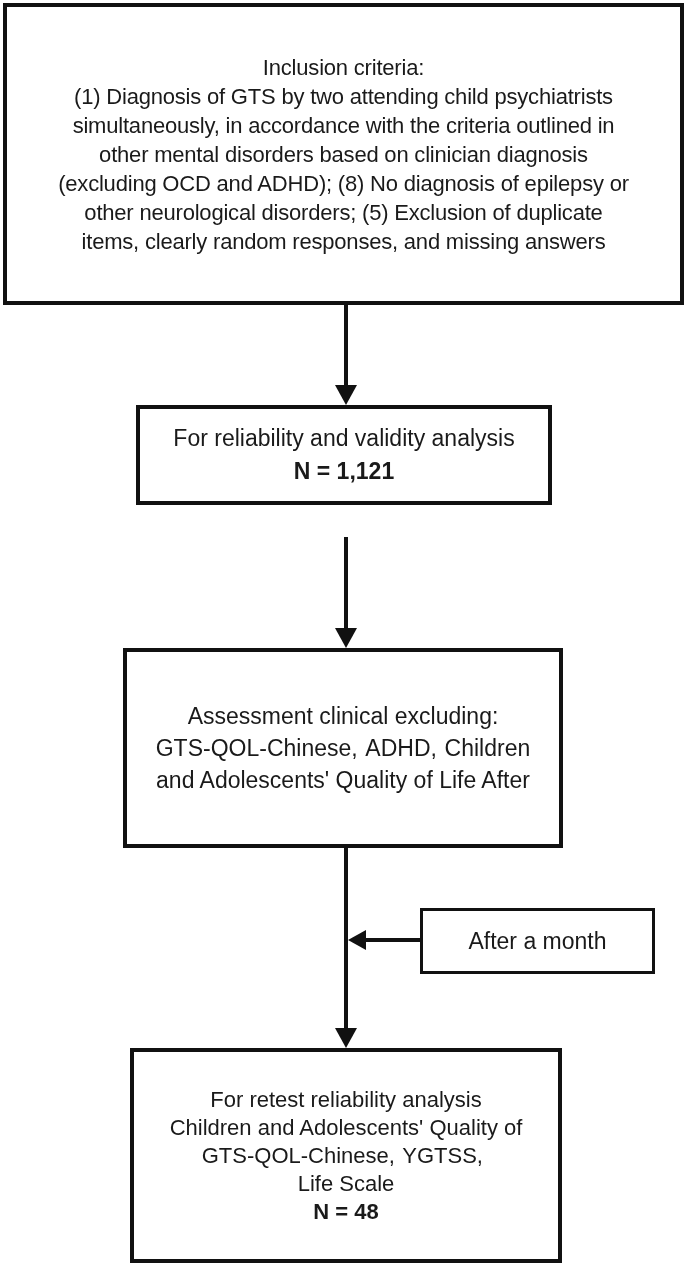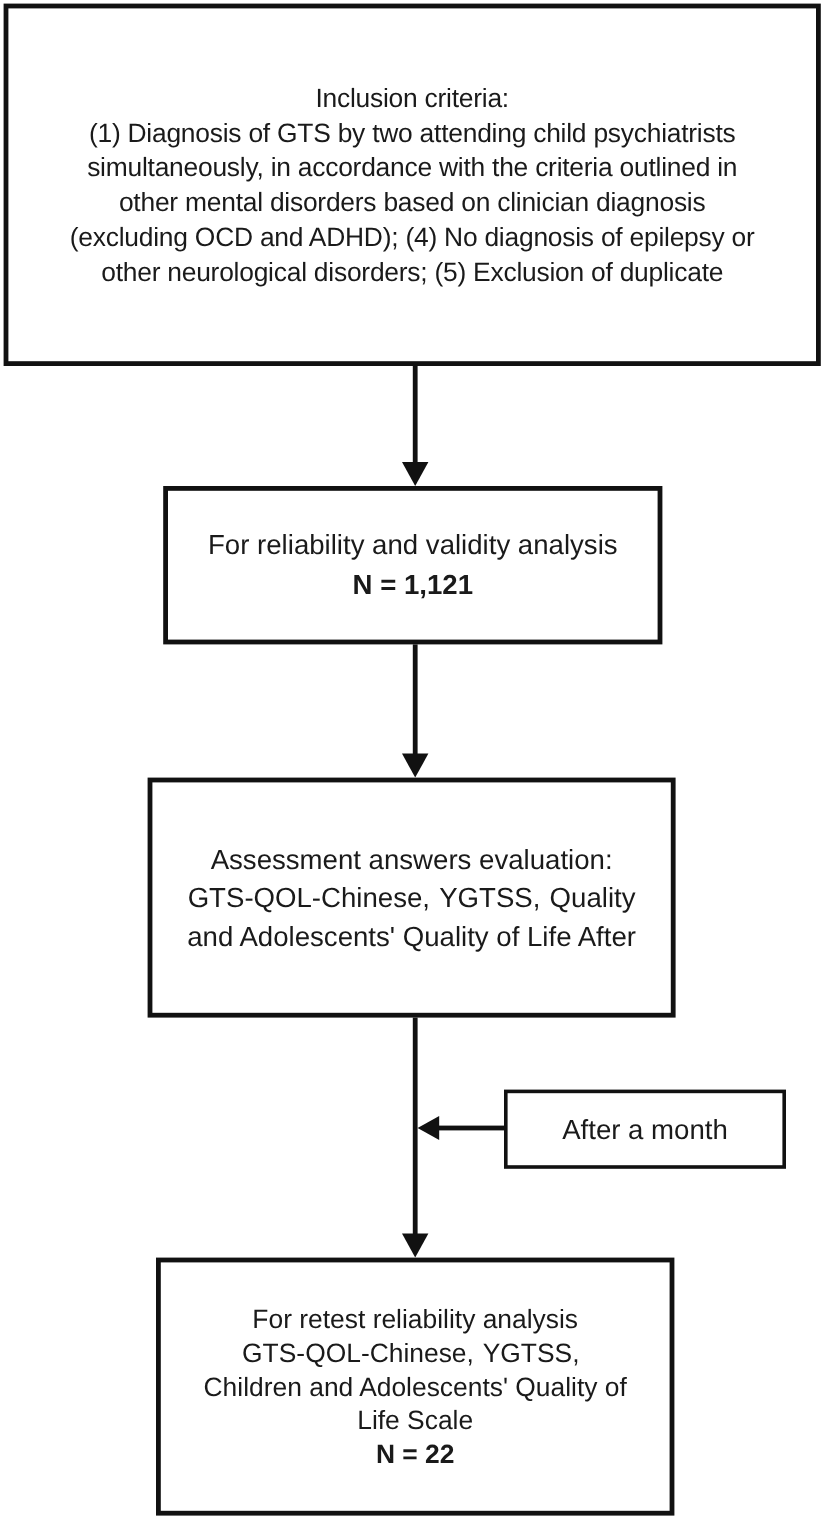--- a/index.html
+++ b/index.html
@@ -21,21 +21,21 @@
     flex-direction: column;
     align-items: center;
     justify-content: center;
     text-align: center;
   }
   .tl { white-space: nowrap; }
   .bold { font-weight: bold; }
 
   #box-inclusion  { left: 3px;   top: 3px;    width: 681px; height: 302px;
                     font-size: 22px; line-height: 29px; letter-spacing: -0.2px; }
-  #box-reliability{ left: 136px; top: 405px;  width: 416px; height: 132px;
+  #box-reliability{ left: 136px; top: 405px;  width: 416px; height: 100px;
                     font-size: 23px; line-height: 33px; }
   #box-assessment { left: 123px; top: 648px;  width: 440px; height: 200px;
                     font-size: 23px; line-height: 32px; }
   #box-after      { left: 420px; top: 908px;  width: 235px; height: 66px;
                     border-width: 3px; font-size: 23px; line-height: 26px; }
   #box-retest     { left: 130px; top: 1048px; width: 432px; height: 215px;
                     font-size: 22px; line-height: 28px; }
 
   .vline, .hline { position: absolute; background: #111111; }
   .vline { width: 4px; }
@@ -65,51 +65,52 @@
 </head>
 <body>
 
 <div id="figure">
 
   <div class="box" id="box-inclusion">
     <div class="tl">Inclusion criteria:</div>
     <div class="tl">(1) Diagnosis of GTS by two attending child psychiatrists</div>
     <div class="tl">simultaneously, in accordance with the criteria outlined in</div>
     <div class="tl">other mental disorders based on clinician diagnosis</div>
-    <div class="tl">(excluding OCD and ADHD); (4) No diagnosis of epilepsy or</div>
+    <div class="tl">(excluding OCD and ADHD); (8) No diagnosis of epilepsy or</div>
     <div class="tl">other neurological disorders; (5) Exclusion of duplicate</div>
+    <div class="tl">items, clearly random responses, and missing answers</div>
   </div>
 
   <div class="vline" id="vline-1"></div>
   <div class="head-down" id="head-1"></div>
 
   <div class="box" id="box-reliability">
     <div class="tl">For reliability and validity analysis</div>
     <div class="tl bold">N = 1,121</div>
   </div>
 
   <div class="vline" id="vline-2"></div>
   <div class="head-down" id="head-2"></div>
 
   <div class="box" id="box-assessment">
-    <div class="tl">Assessment answers evaluation:</div>
-    <div class="tl">GTS-QOL-Chinese, YGTSS, Quality</div>
+    <div class="tl">Assessment clinical excluding:</div>
+    <div class="tl">GTS-QOL-Chinese, ADHD, Children</div>
     <div class="tl">and Adolescents' Quality of Life After</div>
   </div>
 
   <div class="vline" id="vline-3"></div>
   <div class="head-down" id="head-3"></div>
 
   <div class="box" id="box-after">
     <div class="tl">After a month</div>
   </div>
   <div class="hline" id="hline-after"></div>
   <div class="head-left" id="head-after"></div>
 
   <div class="box" id="box-retest">
     <div class="tl">For retest reliability analysis</div>
+    <div class="tl">Children and Adolescents' Quality of</div>
     <div class="tl">GTS-QOL-Chinese, YGTSS, </div>
-    <div class="tl">Children and Adolescents' Quality of</div>
     <div class="tl">Life Scale</div>
-    <div class="tl bold">N = 22</div>
+    <div class="tl bold">N = 48</div>
   </div>
 
 </div>
 
 </body></html>

